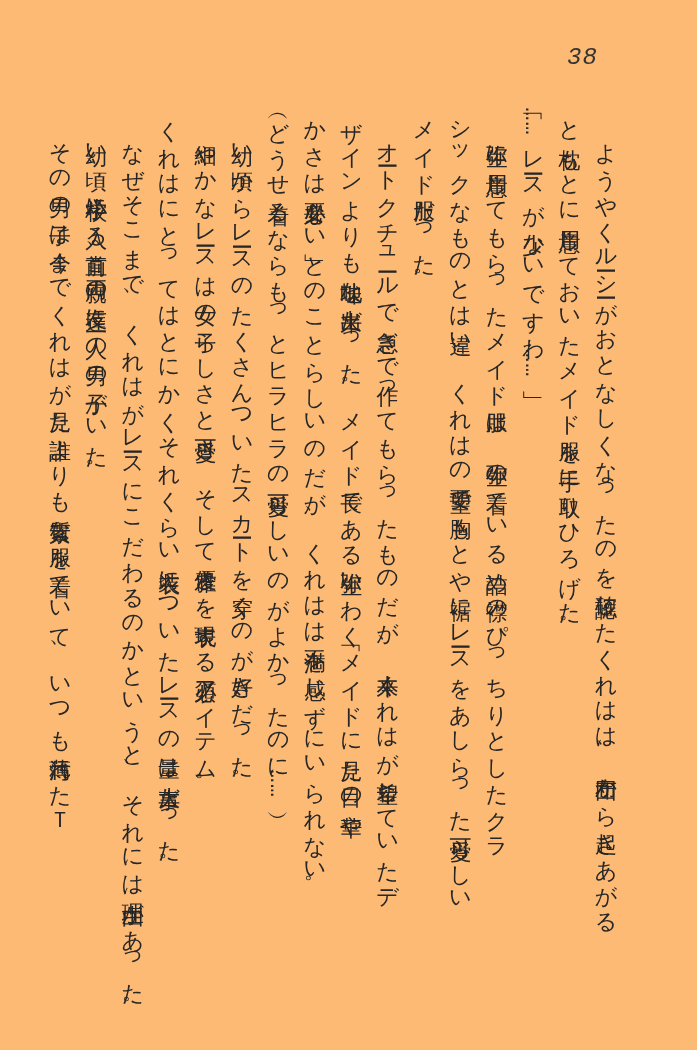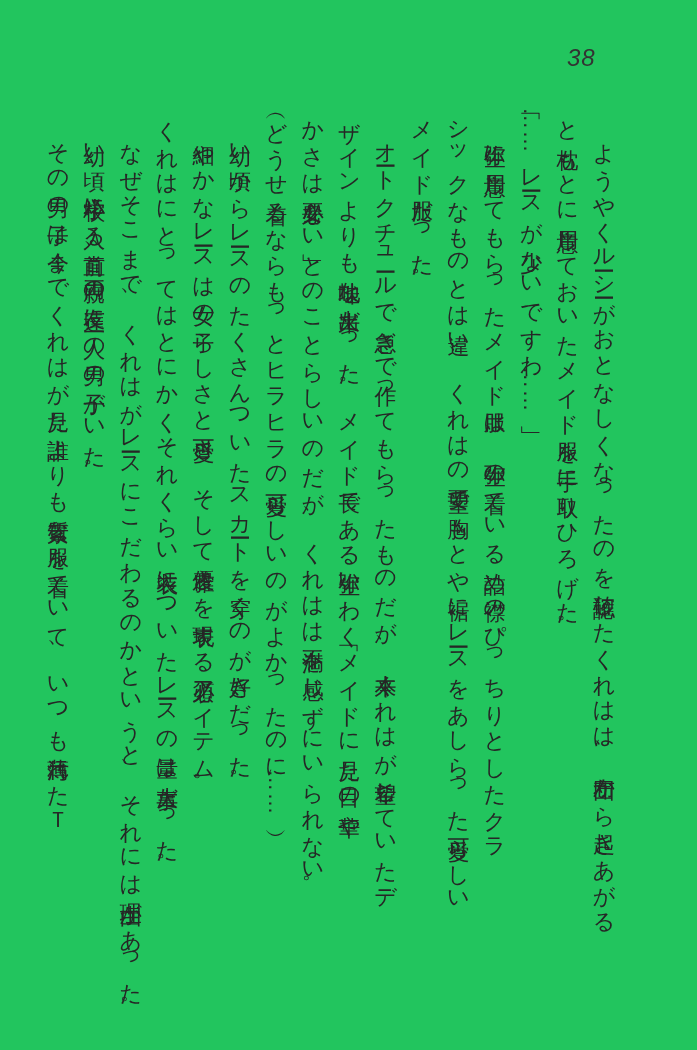--- a/index.html
+++ b/index.html
@@ -1,22 +1,22 @@
 <!DOCTYPE html>
 <html lang="ja"><head>
 <meta charset="utf-8">
 <style>
   html, body { margin: 0; padding: 0; }
   .page {
     position: relative;
     width: 697px;
     height: 1050px;
-    background: #22c55e;
+    background: #fdba74;
     overflow: hidden;
-    font-family: Liberation Sans, sans-serif;
+    font-family: Liberation Mono, monospace;
   }
   .page-number {
     position: absolute;
     top: 44px;
     left: 567px;
     font-size: 24px;
     font-style: italic;
     color: #333;
     letter-spacing: 1px;
   }

